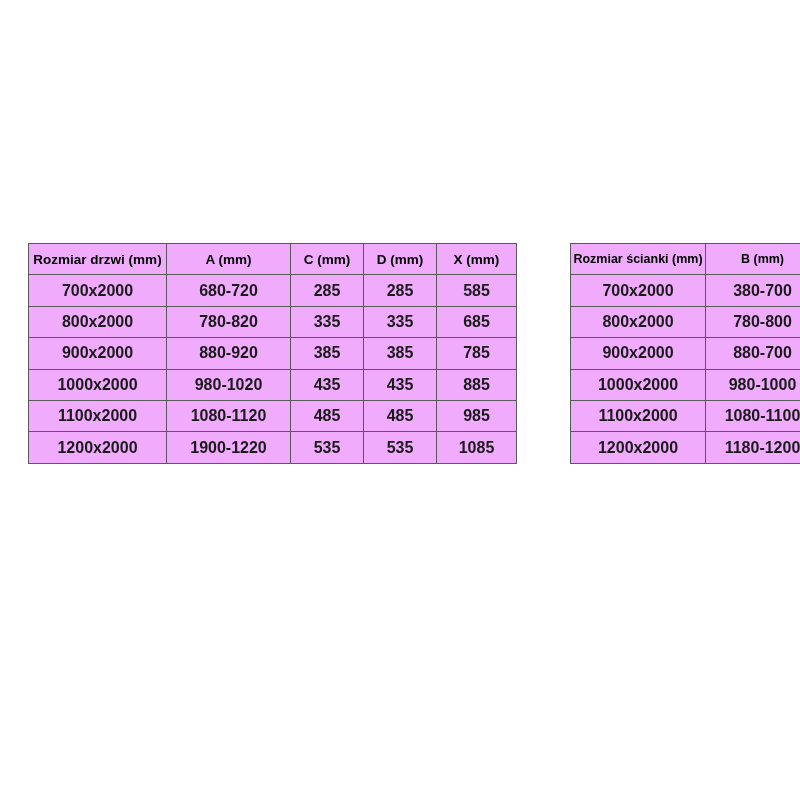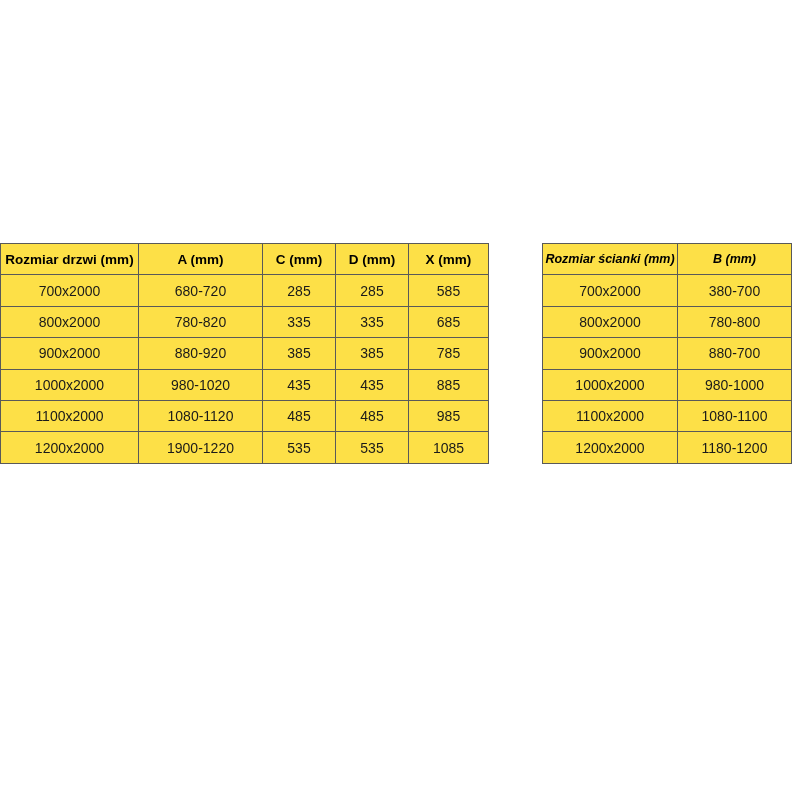--- a/index.html
+++ b/index.html
@@ -11,56 +11,57 @@
     position: relative;
     width: 800px;
     height: 800px;
     font-family: "Liberation Sans", sans-serif;
     color: #1a1a1a;
   }
   .spec-table {
     position: absolute;
     border-collapse: collapse;
     table-layout: fixed;
-    background: #fde047;
+    background: #f0abfc;
+    margin-left: 28px;
   }
   .spec-table th, .spec-table td {
     border: 1px solid #595959;
     text-align: center;
     vertical-align: middle;
     padding: 0 2px;
     overflow: hidden;
     white-space: nowrap;
   }
   .spec-table th {
     font-weight: bold;
     color: #000000;
   }
   .spec-table td {
-    font-weight: normal;
-    font-size: 14px;
+    font-weight: bold;
+    font-size: 16px;
     color: #1a1a1a;
   }
   .spec-table tr {
     height: 31.4px;
   }
   
   #doors-table {
     left: 0px;
     top: 243px;
     width: 489px;
   }
   #doors-table th { font-size: 13.5px; }
   
   #walls-table {
     left: 542px;
     top: 243px;
     width: 249px;
   }
-  #walls-table th { font-size: 12.5px; font-style: italic; }
+  #walls-table th { font-size: 12.5px; }
 </style>
 </head>
 <body>
 
 <table id="doors-table" class="spec-table">
   <colgroup>
     <col style="width:138px">
     <col style="width:124px">
     <col style="width:73px">
     <col style="width:73px">

